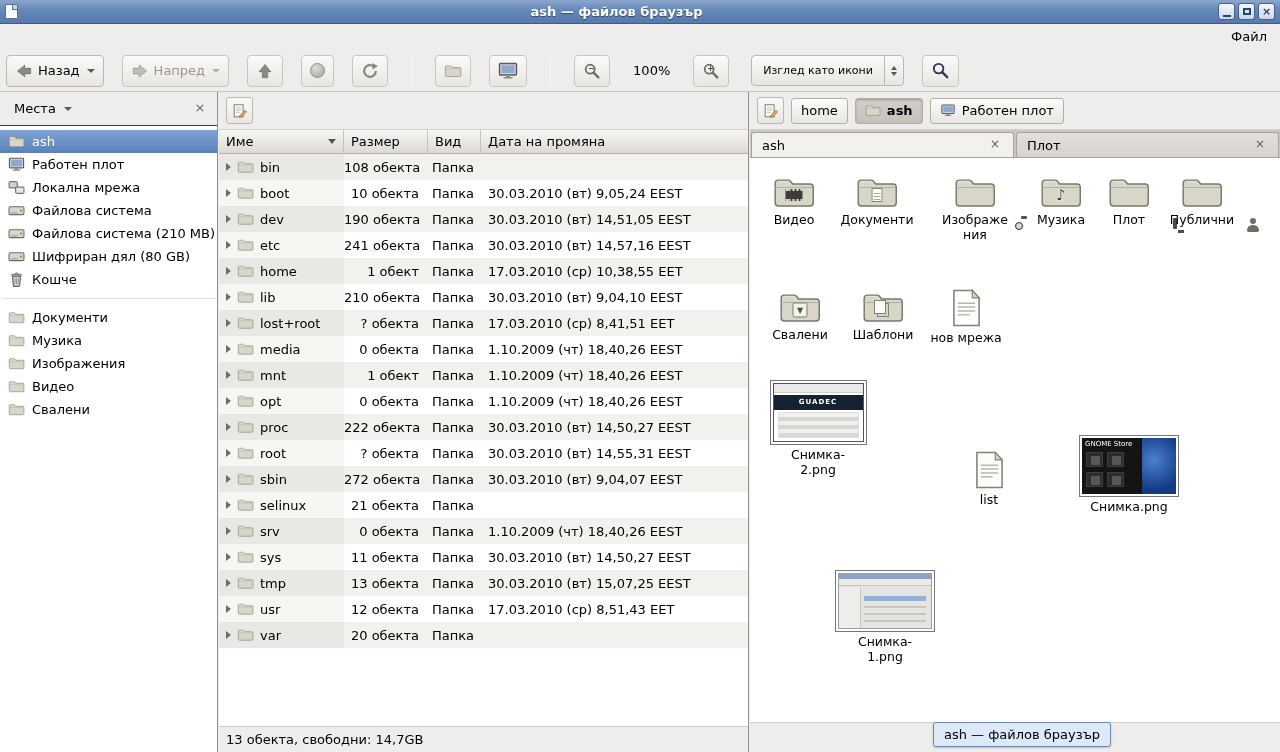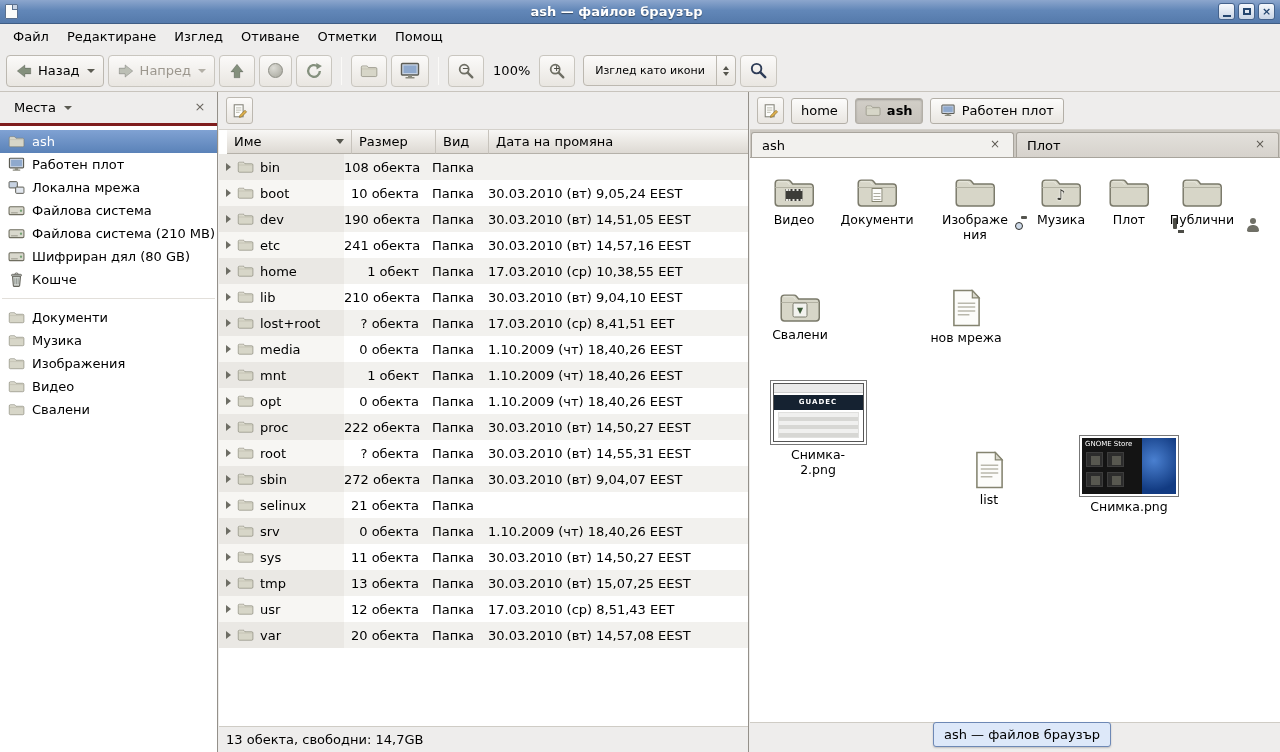--- a/index.html
+++ b/index.html
@@ -16,26 +16,26 @@
   .win-title { flex:1; text-align:center; color:#fff; font-weight:bold; font-size:13px; text-shadow:0 1px 1px rgba(0,0,0,.45); }
   .win-btn { width:17px; height:17px; margin-left:3px; border:1px solid #44628c; border-radius:3px;
     background:linear-gradient(#f6f9fd,#c9d5e6); display:flex; align-items:center; justify-content:center;
     color:#24466f; font-size:11px; line-height:1; }
   .g-min { width:8px; height:2px; background:#24466f; margin-top:8px; }
   .g-max { width:8px; height:7px; border:2px solid #24466f; }
   .g-close { font-weight:bold; }
 
   
   .menubar { position:absolute; top:24px; left:0; width:100%; height:30px; background:#eeedec;
-    display:flex; align-items:flex-start; padding:0 4px; border-bottom:1px solid #e0ded9; }
+    display:flex; align-items:flex-end; padding:0 4px; border-bottom:1px solid #e0ded9;flex-direction:column; }
   .menu-item { padding:0 9px; height:26px; line-height:26px; font-size:13px; }
 
   
   .toolbar { position:absolute; top:50px; left:0; width:100%; height:42px; background:#eeedec;
-    border-bottom:1px solid #c8c4bd; display:flex; align-items:center; padding:0 6px; gap:4px; }
+    border-bottom:1px solid #c8c4bd; display:flex; align-items:center; padding:0 6px; gap:18px; }
   .tbtn { display:flex; align-items:center; gap:5px; height:32px; padding:0 8px;
     border:1px solid #bcb8b0; border-radius:4px; background:linear-gradient(#fbfaf9,#e9e6e1);
     font-size:13px; white-space:nowrap; }
   .tbtn.flat { border-color:#c9c6bf; }
   .tbtn.disabled { color:#9c978e; }
   .ticon { width:18px; height:18px; color:#84907d; }
   .ticon.gray { color:#bcbfb5; }
   .flipx { transform:scaleX(-1); }
   .rot90 { transform:rotate(90deg); }
   .chev { width:0; height:0; border-left:4px solid transparent; border-right:4px solid transparent;
@@ -54,37 +54,37 @@
     flex-direction:column; align-items:center; justify-content:center; gap:2px; }
   .tri-up { width:0; height:0; border-left:3.5px solid transparent; border-right:3.5px solid transparent; border-bottom:4.5px solid #55554d; }
   .tri-dn { width:0; height:0; border-left:3.5px solid transparent; border-right:3.5px solid transparent; border-top:4.5px solid #55554d; }
   .search-ic { color:#2e3c57; width:19px; height:19px; }
 
   
   .main { position:absolute; top:92px; left:0; right:0; bottom:0; background:#edecea; }
 
   
   .sidebar { position:absolute; left:0; top:0; width:218px; height:100%; background:#fff; border-right:1px solid #94908a; }
-  .sb-header { height:34px; background:#eeedec; border-bottom:3px solid #7f1d1d; display:flex; align-items:center; padding:0 8px; }
+  .sb-header { height:34px; background:#eeedec; border-bottom:1px solid #7f1d1d; display:flex; align-items:center; padding:0 8px; }
   .sb-title-btn { display:flex; align-items:center; gap:6px; padding:3px 6px; border-radius:3px; font-size:13px; }
   .sb-close { margin-left:auto; width:18px; height:18px; text-align:center; line-height:16px; color:#6a665f; font-size:13px; border-radius:2px; }
   .sb-list { padding-top:4px; }
   .sb-item { display:flex; align-items:center; gap:7px; height:23px; padding:0 8px; font-size:13px; white-space:nowrap; }
   .sb-item.selected { background:linear-gradient(#80a2d3,#5a82b8); color:#fff; }
   .sb-ic { width:17px; height:15px; flex:none; }
   .sb-sep { border-top:1px solid #e2dfda; margin:7px 2px; }
 
   
   .pane-left { position:absolute; left:219px; top:0; width:530px; height:100%; background:#fff; border-right:1px solid #94908a; }
   .pane-toolbar { position:absolute; top:0; left:0; right:0; height:38px; background:#eeedec;
     border-bottom:1px solid #d4d1cb; display:flex; align-items:center; padding:0 7px; gap:4px; }
   .mini-btn { width:27px; height:27px; border:1px solid #bcb8b0; border-radius:3px;
     background:linear-gradient(#fbfaf9,#e9e6e1); display:flex; align-items:center; justify-content:center; }
   .mini-btn svg { width:16px; height:16px; }
-  .list-header { position:absolute; top:38px; left:8px; right:0; height:24px; display:flex; }
+  .list-header { position:absolute; top:38px; left:0; right:0; height:24px; display:flex; }
   .hc { display:flex; align-items:center; padding:0 7px; font-size:13px;
     background:linear-gradient(#f8f7f5,#e8e5e0 60%,#ddd9d3); border-right:1px solid #c7c3bc; border-bottom:1px solid #b5b1a9; }
   .hc-name { width:125px; } .hc-size { width:84px; } .hc-type { width:53px; } .hc-date { flex:1; border-right:none; }
   .sort-tri { margin-left:auto; width:0; height:0; border-left:4px solid transparent; border-right:4px solid transparent; border-top:5px solid #55554d; }
   .list-body { position:absolute; top:62px; left:0; right:0; bottom:26px; background:#fff; overflow:hidden; }
   .lrow { display:flex; height:26px; align-items:center; background:#fff; }
   .lrow:nth-child(odd) { background:#f2f1ee; }
   .lrow:nth-child(odd) .c-name { background:#eae8e4; }
   .lrow:nth-child(even) .c-name { background:#f7f6f3; }
   .c-name { width:125px; height:100%; display:flex; align-items:center; overflow:hidden; }
@@ -653,21 +653,20 @@
         <div class="lrow">
             <div class="c-name">
               <span class="expander"></span>
               <svg class="sfold" viewBox="0 0 48 38">
                 <use href="#sym-folder"></use>
               </svg>
               <span class="nm">var</span>
             </div>
             <div class="c-size">20 обекта</div>
             <div class="c-type">Папка</div>
-            <div class="c-date">30.03.2010 (вт) 14,57,08 EEST</div>
           </div>
       </div>
       <div class="lstatus">
         <span>13 обекта, свободни: 14,7GB</span>
       </div>
     </div>
 
     <div class="pane-right">
       <div class="pane-toolbar">
         <div class="mini-btn">
@@ -759,20 +758,29 @@
         </div>
 
         <div class="iitem" style="left:7px;top:132px">
           <span class="bfold">
             <svg class="bf" viewBox="0 0 48 38">
                 <use href="#sym-folder"></use>
               </svg>
             <span class="emb emb-down">▼</span>
           </span>
           <span class="ilabel">Свалени</span>
+        </div>
+        <div class="iitem" style="left:90px;top:132px">
+          <span class="bfold">
+            <svg class="bf" viewBox="0 0 48 38">
+                <use href="#sym-folder"></use>
+              </svg>
+            <span class="emb emb-template"></span>
+          </span>
+          <span class="ilabel">Шаблони</span>
         </div>
         <div class="iitem" style="left:173px;top:130px">
           <svg class="ficon" viewBox="0 0 32 40">
               <use href="#sym-file"></use>
             </svg>
           <span class="ilabel">нов мрежа</span>
         </div>
 
         <div class="iitem w100" style="left:18px;top:222px">
           <span class="thumb">
@@ -799,20 +807,34 @@
               <span class="shirt sh1"></span>
                 <span class="shirt sh2"></span>
               <span class="shirt sh3"></span>
                 <span class="shirt sh4"></span>
               <span class="ts-text">GNOME Store</span>
             </span>
           </span>
           <span class="ilabel">Снимка.png</span>
         </div>
 
+        <div class="iitem w100" style="left:85px;top:412px">
+          <span class="thumb">
+            <span class="t-inner t1" style="display:block">
+              <span class="t1-title" style="display:block"></span>
+              <span class="t1-tool" style="display:block"></span>
+              <span class="t1-side"></span>
+              <span class="t1-sel"></span>
+              <span class="t1-line" style="top:32px"></span>
+              <span class="t1-line" style="top:39px"></span>
+              <span class="t1-line" style="top:46px"></span>
+            </span>
+          </span>
+          <span class="ilabel lw62">Снимка-1.png</span>
+        </div>
 
       </div>
       <div class="rstatus"></div>
     </div>
 
   </div>
 
   <div class="task-btn">
     <span>ash — файлов браузър</span>
   </div>

